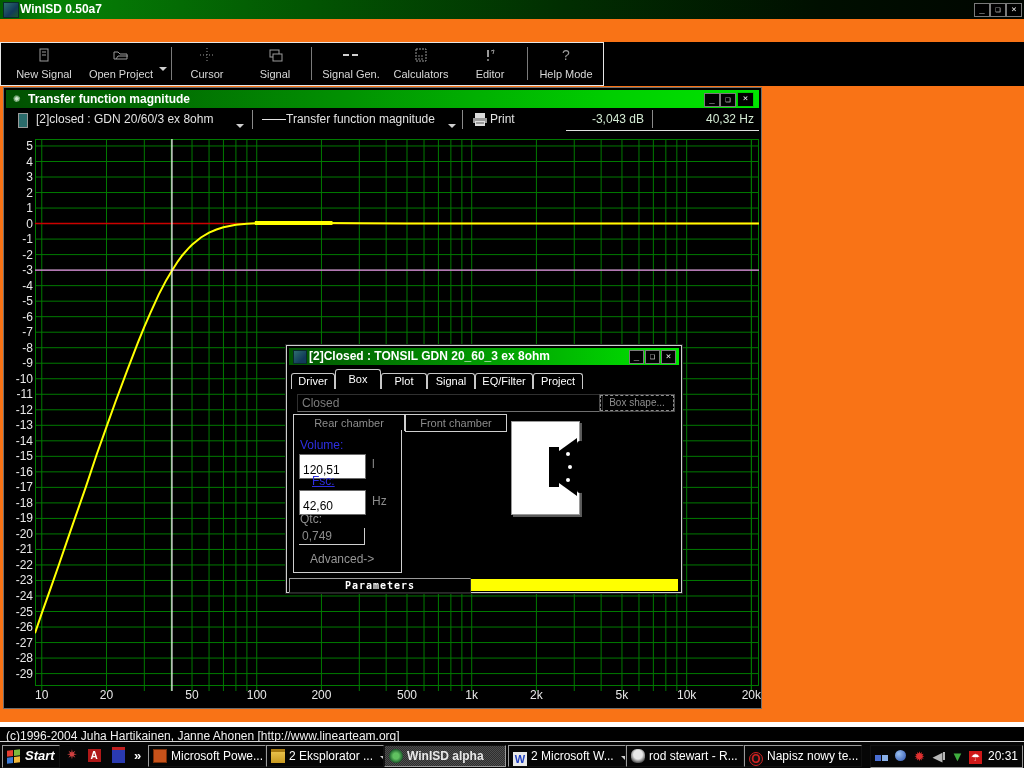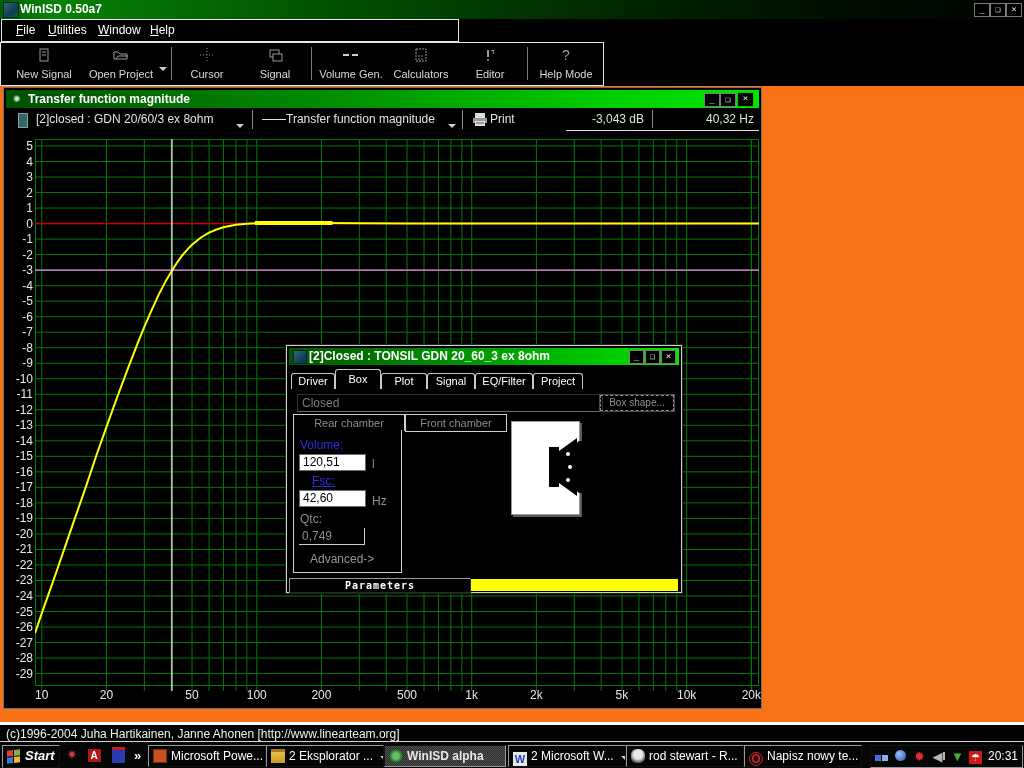--- a/index.html
+++ b/index.html
@@ -51,31 +51,31 @@
     border-radius:3px 3px 0 0;color:#fff;font-size:11px;text-align:center;line-height:15px;}
   .tab.active{top:23px;height:19px;line-height:19px;z-index:3;}
   #combo-boxtype{left:10px;top:48px;width:300px;height:16px;border:1px solid #303030;border-bottom-color:#6f6f6f;
      color:#7c7c7c;font-size:12px;line-height:16px;padding-left:4px;}
   #btn-boxshape{left:313px;top:49px;width:72px;height:14px;border:1px dashed #8f8f8f;outline:1px solid #4a4a4a;
      color:#8f8f8f;font-size:10px;text-align:center;line-height:14px;}
   .subtab{top:68px;height:16px;border:1px solid #cfcfcf;border-bottom:none;color:#8c8c8c;font-size:11px;text-align:center;line-height:16px;background:#000;}
   #panel-rear{left:6px;top:84px;width:107px;height:142px;border:1px solid #cfcfcf;border-top:none;background:#000;}
   .fldlabel-blue{color:#2e2ee2;font-size:12px;}
   .fldlabel-gray{color:#8c8c8c;font-size:12px;}
-  .fldinput{background:#fff;color:#000;font-size:12px;border:1px solid #6a6a6a;padding:0 0 0 3px;width:62px;height:15px;line-height:15px;}
+  .fldinput{background:#fff;color:#000;font-size:12px;border:1px solid #6a6a6a;padding:8px 0 0 3px;width:62px;height:15px;line-height:15px;}
   .unit{color:#8c8c8c;font-size:12px;}
   #qtc-value{border-right:1px solid #cfcfcf;border-bottom:1px solid #cfcfcf;width:62px;height:16px;line-height:16px;padding-left:3px;color:#8c8c8c;font-size:12px;}
   #btn-advanced{color:#969696;font-size:12px;}
   #spk-box{left:224px;top:75px;width:67px;height:92px;background:#fff;border:1px solid #9a9a9a;box-shadow:2px 2px 0 #5a5a5a;}
   #dlg-status-left{left:2px;top:232px;width:180px;height:13px;border:1px solid;border-color:#9a9a9a #2a2a2a #2a2a2a #9a9a9a;
      color:#fff;font-weight:bold;font-size:10px;text-align:center;line-height:13px;letter-spacing:1px;font-family:"DejaVu Sans Mono",monospace;}
   #dlg-progress{left:184px;top:233px;width:207px;height:12px;background:#ffff00;}
 
   
-  #app-statusbar{left:0;top:722px;width:1024px;height:19px;background:#000;border-top:3px solid #ffffff;}
+  #app-statusbar{left:0;top:722px;width:1024px;height:19px;background:#000;border-top:5px solid #ffffff;}
   #app-status-text{left:6px;top:2px;color:#f0f0f0;font-size:12px;}
   #taskbar{left:0;top:741px;width:1024px;height:27px;background:#060606;border-top:1px solid #d8d8d8;}
   .taskbtn{top:3px;height:20px;border:1px solid;border-color:#9a9a9a #111 #111 #9a9a9a;background:#050505;
      color:#fff;font-size:12px;line-height:20px;padding-left:4px;overflow:hidden;white-space:nowrap;}
   .taskbtn.active{border-color:#111 #9a9a9a #9a9a9a #111;font-weight:bold;background-color:#2e2e2e;
      background-image:linear-gradient(45deg,#4e4e4e 25%,transparent 25%,transparent 75%,#4e4e4e 75%),
                       linear-gradient(45deg,#4e4e4e 25%,transparent 25%,transparent 75%,#4e4e4e 75%);
      background-size:2px 2px;background-position:0 0,1px 1px;color:#e8e8e8;}
   .tb-ico{display:inline-block;width:14px;height:14px;vertical-align:-3px;margin-right:4px;}
   #start-btn{left:2px;top:3px;width:56px;height:21px;border:1px solid;border-color:#9a9a9a #111 #111 #9a9a9a;background:#050505;}
@@ -93,28 +93,20 @@
 <div id="screen">
 
   <div class="abs" id="main-titlebar">
     <div class="abs app-icon"></div>
     <div class="abs txt" id="main-title">WinISD 0.50a7</div>
     <div class="abs winbtn" style="left:974px;top:3px;">_</div>
     <div class="abs winbtn" style="left:990px;top:3px;">❏</div>
     <div class="abs winbtn" style="left:1006px;top:3px;">×</div>
   </div>
 
-  <div class="abs" id="menubar">
-    <div class="abs" id="menu-band">
-      <div class="abs txt menu-item" style="left:14px;"><u>F</u>ile</div>
-      <div class="abs txt menu-item" style="left:46px;"><u>U</u>tilities</div>
-      <div class="abs txt menu-item" style="left:96px;"><u>W</u>indow</div>
-      <div class="abs txt menu-item" style="left:148px;"><u>H</u>elp</div>
-    </div>
-  </div>
 
   <div class="abs" id="toolbar">
     <div class="abs" id="tool-band">
       <div class="abs tbtn" style="left:6px;width:74px;">
         <span class="ticon"><svg width="16" height="16">
               <rect x="4" y="2" width="8" height="12" fill="none" stroke="#9a9a9a"></rect>
               <line x1="6" y1="5" x2="10" y2="5" stroke="#9a9a9a"></line>
               <line x1="6" y1="8" x2="10" y2="8" stroke="#9a9a9a"></line>
             </svg></span>
         <span class="tlabel txt">New Signal</span>
@@ -143,21 +135,21 @@
               <rect x="6" y="7" width="9" height="7" fill="#000" stroke="#9a9a9a"></rect>
             </svg></span>
         <span class="tlabel txt">Signal</span>
       </div>
       <div class="abs tsep" style="left:310px;"></div>
       <div class="abs tbtn" style="left:316px;width:68px;">
         <span class="ticon"><svg width="20" height="16">
               <line x1="2" y1="8" x2="8" y2="8" stroke="#cfcfcf" stroke-width="2"></line>
               <line x1="11" y1="8" x2="17" y2="8" stroke="#cfcfcf" stroke-width="2"></line>
             </svg></span>
-        <span class="tlabel txt">Volume Gen.</span>
+        <span class="tlabel txt">Signal Gen.</span>
       </div>
       <div class="abs tbtn" style="left:386px;width:68px;">
         <span class="ticon"><svg width="16" height="16">
               <rect x="3" y="2" width="10" height="12" fill="none" stroke="#9a9a9a" stroke-dasharray="2,1"></rect>
               <circle cx="6" cy="9" r="0.8" fill="#9a9a9a"></circle>
               <circle cx="9" cy="9" r="0.8" fill="#9a9a9a"></circle>
               <circle cx="6" cy="12" r="0.8" fill="#9a9a9a"></circle>
               <circle cx="9" cy="12" r="0.8" fill="#9a9a9a"></circle>
             </svg></span>
         <span class="tlabel txt">Calculators</span>

